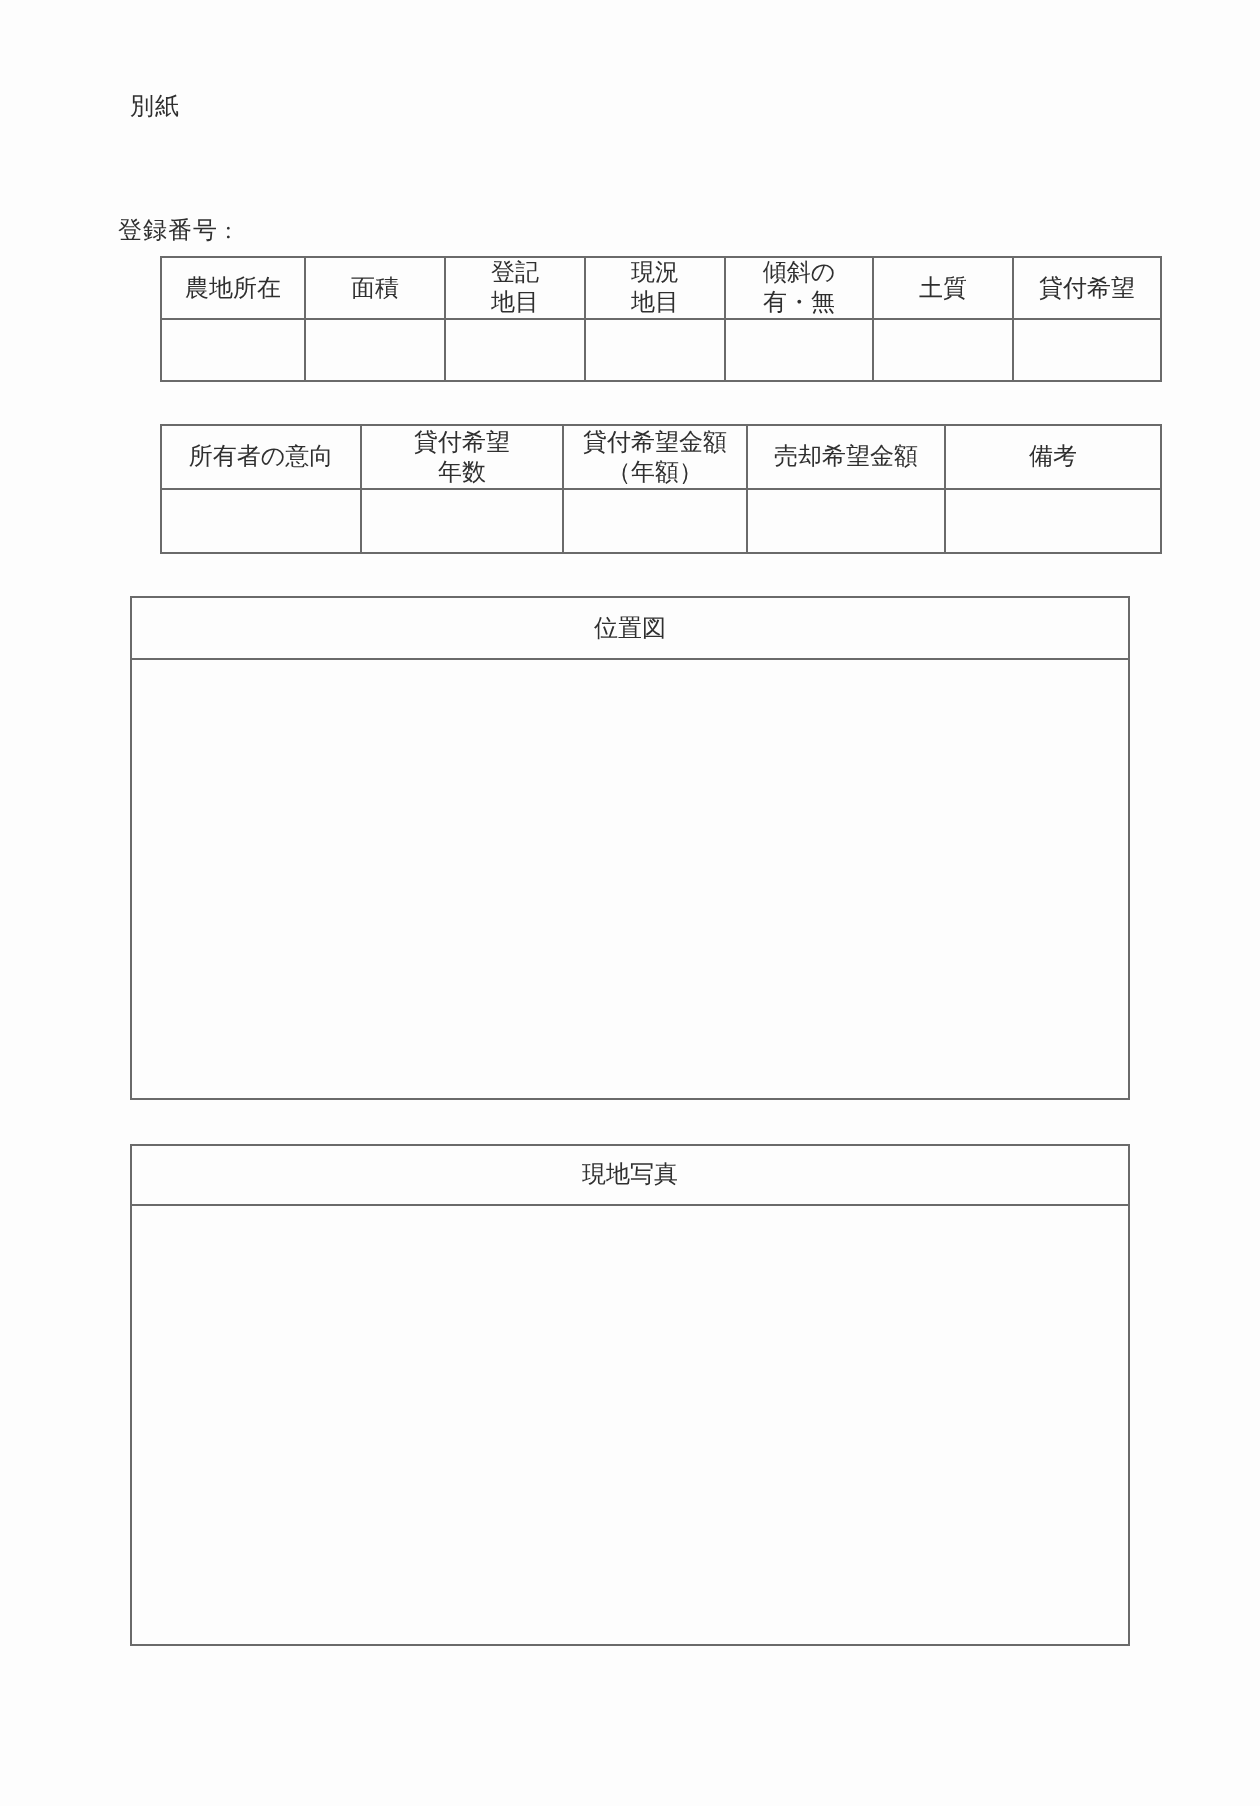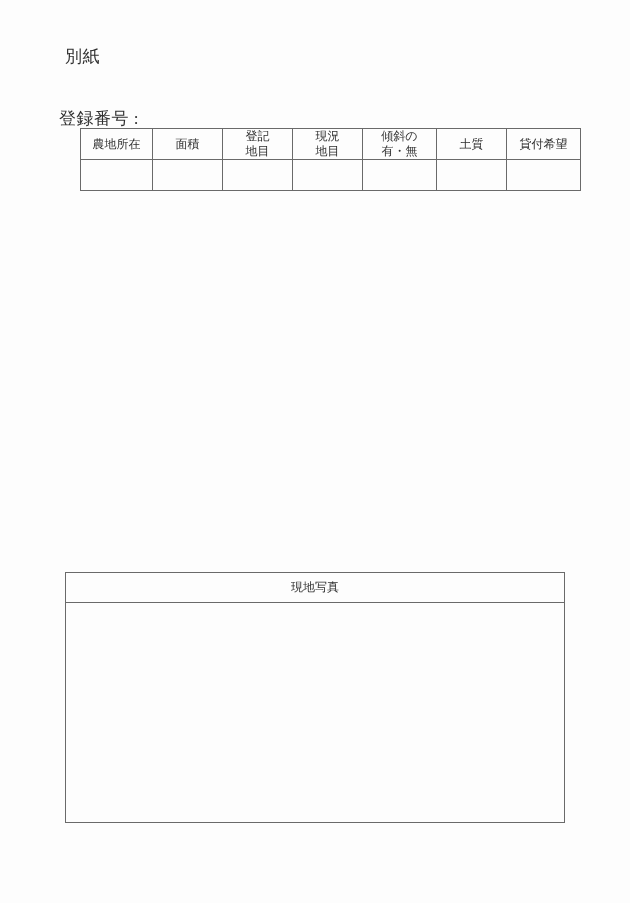--- a/index.html
+++ b/index.html
@@ -5,21 +5,21 @@
   html, body { margin: 0; padding: 0; }
   body {
     width: 630px; height: 903px;
     background: #fdfdfd;
     font-family: "Liberation Serif", "DejaVu Serif", serif;
     color: #2f2f2f;
     overflow: hidden;
   }
   .page { position: relative; width: 630px; height: 903px; background: #fdfdfd; }
 
-  .label { position: absolute; font-size: 17px; letter-spacing: 0.5px; }
+  .label { position: absolute; font-size: 12px; letter-spacing: 0.5px; }
   .annex-label { left: 65px; top: 45px; }
   .registration-label { left: 59px; top: 107px; }
 
   table.form-table {
     position: absolute; left: 65px;
     border-collapse: collapse; table-layout: fixed;
     width: 500px; background: transparent; margin-left: 15px;
   }
   .form-table th, .form-table td {
     border: 1px solid #6a6a6a;
@@ -100,20 +100,53 @@
         <td></td>
         <td></td>
         <td></td>
         <td></td>
         <td></td>
         <td></td>
       </tr>
     </tbody>
   </table>
 
+  <table class="form-table" id="owner-table">
+    <colgroup>
+      <col style="width:100px">
+        <col style="width:101px">
+        <col style="width:92px">
+      <col style="width:99px">
+        <col style="width:108px">
+    </colgroup>
+    <thead>
+      <tr>
+        <th>所有者の意向</th>
+        <th>貸付希望
+年数</th>
+        <th>貸付希望金額
+（年額）</th>
+        <th>売却希望金額</th>
+        <th>備考</th>
+      </tr>
+    </thead>
+    <tbody>
+      <tr>
+        <td></td>
+        <td></td>
+        <td></td>
+        <td></td>
+        <td></td>
+      </tr>
+    </tbody>
+  </table>
 
+  <div class="panel" id="location-map-panel">
+    <div class="panel-header">位置図</div>
+    <div class="panel-body"></div>
+  </div>
 
   <div class="panel" id="site-photo-panel">
     <div class="panel-header">現地写真</div>
     <div class="panel-body"></div>
   </div>
 
 </div>
 
 </body></html>

